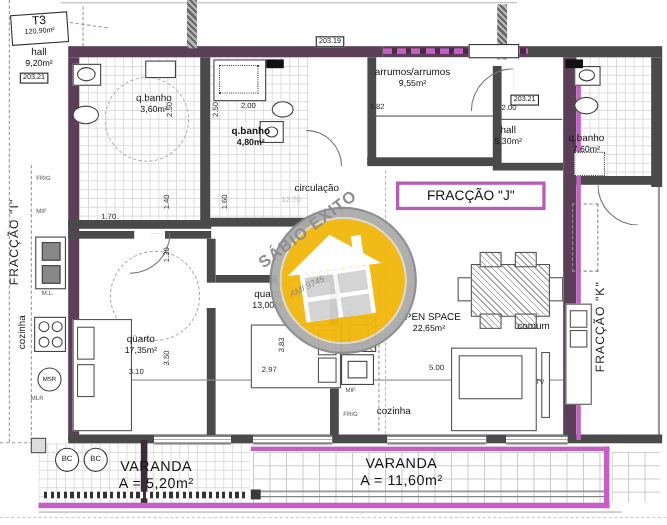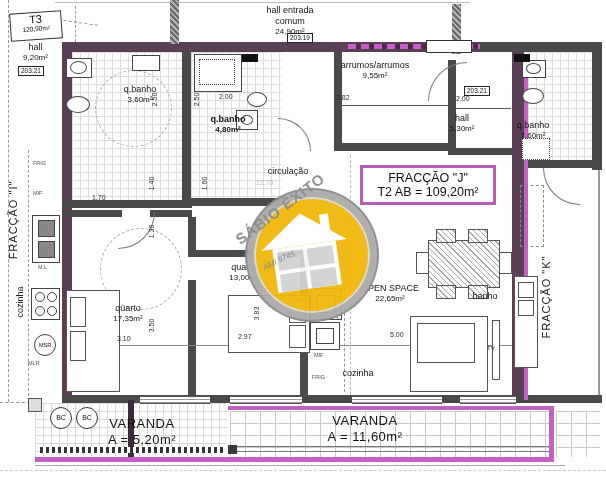--- a/index.html
+++ b/index.html
@@ -132,32 +132,26 @@
     <span style="display:block;font-size:6.5px;">120,90m²</span>
   </div>
   <div class="dash-h" style="left:58px;top:22px;width:40px;transform:rotate(8deg);"></div>
 
   <div class="lbl" style="left:8px;top:42px;width:55px;">
     <span class="nm">hall</span>
     <span class="sub">9,20m²</span>
   </div>
   <div class="badge" style="left:18px;top:66px;">203.21</div>
 
-  <div class="lbl" style="left:240px;top:5px;width:100px;">
-    <span class="nm">hall entrada</span>
-    <span class="nm">comum</span>
-    <span class="sub">24,90m²</span>
-  </div>
   <div class="badge" style="left:287px;top:33px;">203.19</div>
 
   <div class="badge" style="left:464px;top:86px;">203.21</div>
 
   <div class="fracbox" style="left:360px;top:165px;width:118px;">
     <span class="t">FRACÇÃO "J"</span>
-    <span class="t">T2 AB = 109,20m²</span>
   </div>
   <div class="vert" style="left:-75px;top:212px;width:180px;height:16px;">FRACÇÃO "I"</div>
   <div class="vert" style="left:458px;top:289px;width:180px;height:16px;">FRACÇÃO "K"</div>
 
   <div class="lbl" style="left:105px;top:84px;width:70px;">
     <span class="nm">q.banho</span>
     <span class="sub">3,60m²</span>
   </div>
   <div class="lbl" style="left:193px;top:114px;width:70px;font-weight:bold;">
     <span class="nm">q.banho</span>
@@ -184,21 +178,21 @@
   </div>
   <div class="lbl" style="left:209px;top:262px;width:70px;">
     <span class="nm">quarto</span>
     <span class="sub">13,00m²</span>
   </div>
   <div class="lbl" style="left:345px;top:283px;width:90px;">
     <span class="nm">OPEN SPACE</span>
     <span class="sub">22,65m²</span>
   </div>
   <div class="lbl" style="left:465px;top:291px;width:40px;">
-    <span class="nm">banho</span>
+    <span class="nm">comum</span>
   </div>
   <div class="lbl" style="left:333px;top:368px;width:50px;">
     <span class="nm">cozinha</span>
   </div>
   <div class="vert" style="left:-9px;top:296px;width:60px;height:12px;font-size:9px;letter-spacing:0;">cozinha</div>
   <div class="dim" style="left:487px;top:345px;font-size:6px;">TV</div>
 
   <div class="lbl big" style="left:92px;top:416px;width:100px;">
     <span class="nm" style="font-size:13px;">VARANDA</span>
     <span class="nm" style="font-size:13px;">A = 5,20m²</span>

